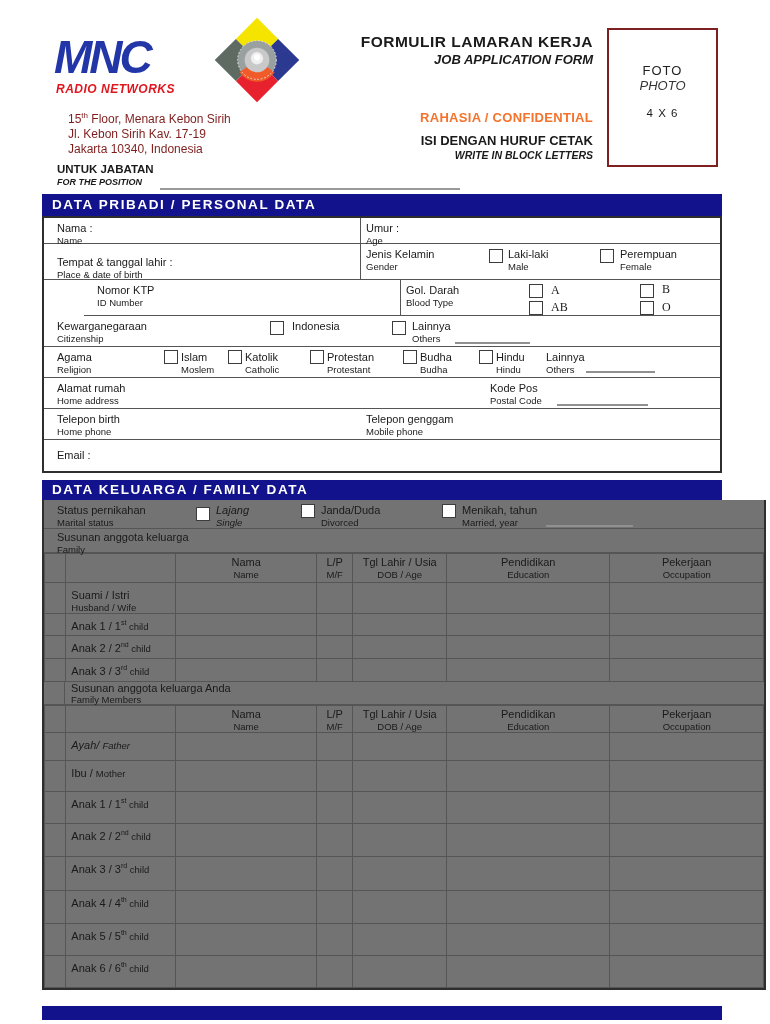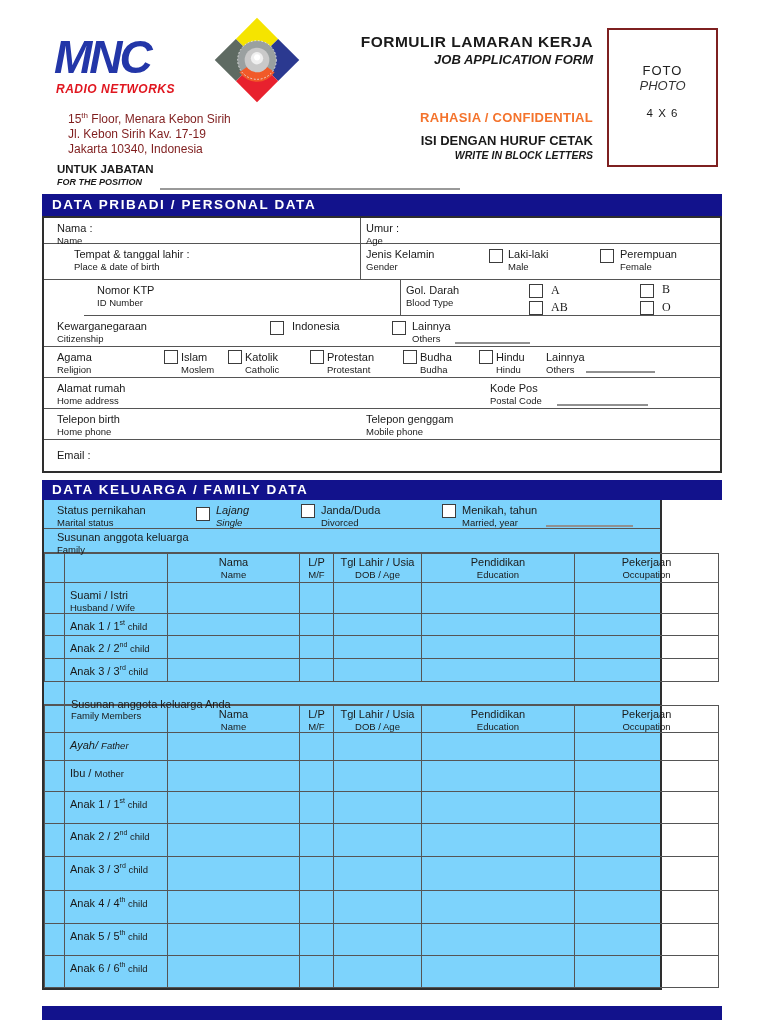--- a/index.html
+++ b/index.html
@@ -38,22 +38,22 @@
   .prow{position:relative;border-bottom:1.5px solid #555;box-sizing:border-box;}
   .prow:last-child{border-bottom:none;}
   .vsep{position:absolute;left:316px;top:0;bottom:0;width:0;border-left:1.5px solid #555;}
   .lbl{position:absolute;top:3px;}
   .lbl .m{display:block;font-size:11px;line-height:14px;white-space:nowrap;}
   .lbl .s{display:block;font-size:9.5px;line-height:11px;white-space:nowrap;}
   .cb{position:absolute;width:12px;height:12px;border:1.5px solid #3c3c3c;background:#fff;box-sizing:content-box;}
   .ul{position:absolute;height:1.5px;background:#909090;}
   .serif{font-family:"Liberation Serif","DejaVu Serif",serif;font-size:12px;position:absolute;}
   
-  .fwrap{position:absolute;left:42px;top:500px;width:620px;border:2px solid #2e2e2e;border-top:none;
-         box-sizing:border-box;background:#7dd3fc;}
+  .fwrap{position:absolute;left:42px;top:500px;width:724px;border:2px solid #2e2e2e;border-top:none;
+         box-sizing:border-box;background:#737373;}
   .frow{position:relative;border-bottom:1.5px solid #555;box-sizing:border-box;}
   table.ftab{border-collapse:collapse;table-layout:fixed;width:100%;}
   table.ftab td{border:1px solid #555;padding:0;vertical-align:top;overflow:hidden;}
   .th-main{font-size:11px;text-align:center;line-height:13px;padding-top:2px;}
   .th-sub{font-size:9.5px;text-align:center;line-height:11px;}
   .rl{padding:2px 0 0 5px;font-size:11px;line-height:13px;white-space:nowrap;}
   .rl .post{font-size:9.5px;}
   .rl sup{font-size:7px;}
   .rl .sub{display:block;font-size:9.5px;line-height:11px;}
   .footer-bar{position:absolute;left:42px;top:1006px;width:680px;height:14px;background:#12128c;}
@@ -113,21 +113,21 @@
           <span class="s">Name</span>
       </div>
       <div class="lbl" style="left:322px;">
         <span class="m">Umur :</span>
           <span class="s">Age</span>
       </div>
     </div>
 
     <div class="prow" style="height:36px;">
       <div class="vsep"></div>
-      <div class="lbl" style="left:30px;">
+      <div class="lbl" style="left:13px;margin-top:8px;">
         <span class="m">Tempat &amp; tanggal lahir :</span>
           <span class="s">Place &amp; date of birth</span>
       </div>
       <div class="lbl" style="left:322px;">
         <span class="m">Jenis Kelamin</span>
           <span class="s">Gender</span>
       </div>
       <span class="cb" style="left:445px;top:5px;"></span>
       <div class="lbl" style="left:464px;">
         <span class="m">Laki-laki</span>
@@ -355,21 +355,21 @@
             <td></td>
             <td></td>
             <td></td>
             <td></td>
       </tr>
     </tbody>
       </table>
 
     <div class="frow" style="height:23px;">
       <div style="position:absolute;left:20px;top:0;bottom:0;border-left:1px solid #555;"></div>
-      <div class="lbl" style="left:27px;top:0;margin-top:16px;">
+      <div class="lbl" style="left:27px;top:0;">
         <span class="m" style="line-height:12px;">Susunan anggota keluarga Anda</span>
           <span class="s">Family Members</span>
       </div>
     </div>
 
     <table class="ftab">
       <colgroup>
           <col style="width:20px">
           <col style="width:103px">
           <col style="width:132px">

